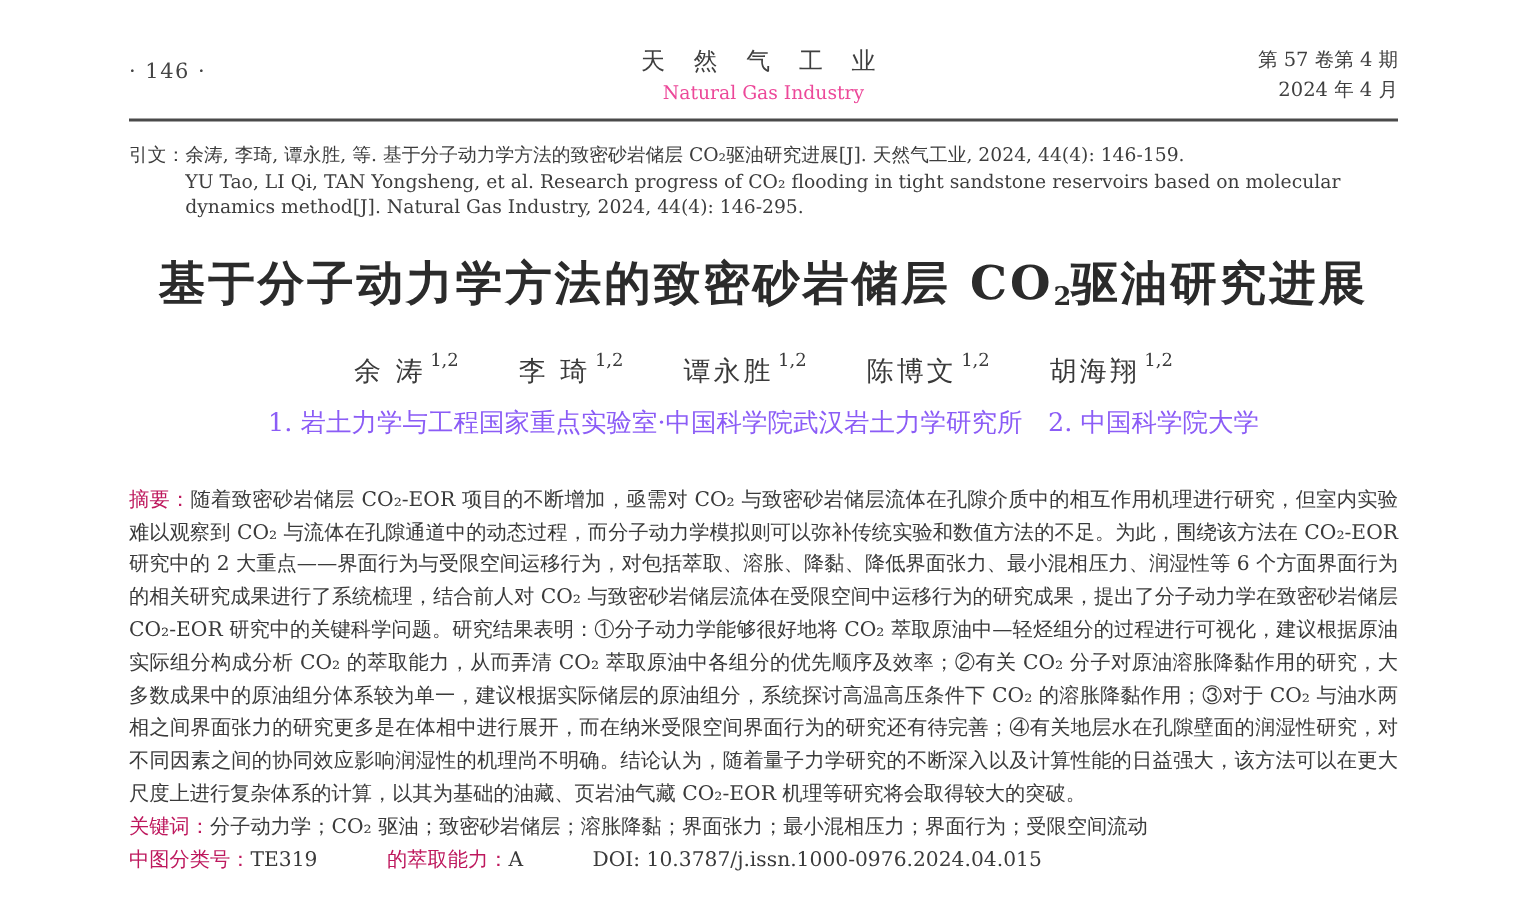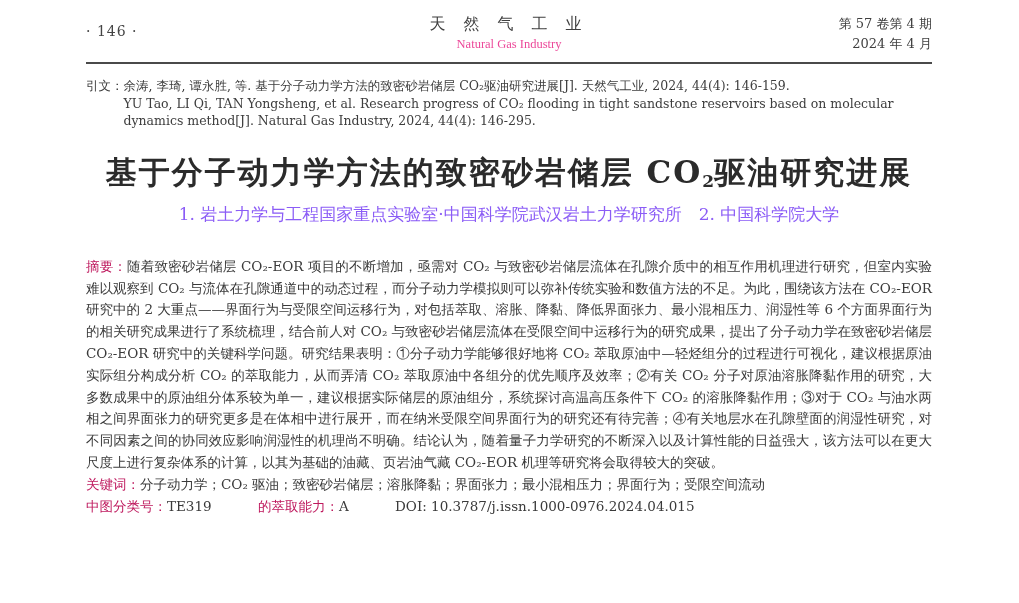--- a/index.html
+++ b/index.html
@@ -6,42 +6,41 @@
     margin: 0;
     padding: 0;
     background: #ffffff;
   }
   .page {
     position: relative;
     width: 1019px;
     height: 603px;
     background: #ffffff;
     box-sizing: border-box;
-    padding: 14px 87px 0 86px;
+    padding: 31px 87px 0 86px;
     font-family: "DejaVu Serif", "Liberation Serif", serif;
     color: #3a3a3a;
     overflow: hidden;
   }
   
   .pg-header {
     display: flex;
     align-items: flex-start;
     height: 44px;
   }
   .ph-left {
     flex: 1;
     font-size: 14px;
     padding-top: 9px;
     letter-spacing: 1px;
     color: #444;
   }
   .ph-center {
     flex: 0 0 auto;
     text-align: center;
-    font-family: Liberation Serif, serif;
   }
   .jt-cn {
     font-size: 16px;
     letter-spacing: 7px;
     color: #3f3f3f;
   }
   .jt-en {
     font-size: 12.5px;
     margin-top: 2px;
     color: #ec4899;
@@ -160,20 +159,27 @@
   <div class="citation">
     <span class="cit-label">引文：</span>
     <div class="cit-body">
       <div>余涛, 李琦, 谭永胜, 等. 基于分子动力学方法的致密砂岩储层 CO₂驱油研究进展[J]. 天然气工业, 2024, 44(4): 146-159.</div>
       <div>YU Tao, LI Qi, TAN Yongsheng, et al. Research progress of CO₂ flooding in tight sandstone reservoirs based on molecular dynamics method[J]. Natural Gas Industry, 2024, 44(4): 146-295.</div>
     </div>
   </div>
 
   <h1 class="title"><span>基于分子动力学方法的致密砂岩储层 CO</span><sub class="title-sub">2</sub><span>驱油研究进展</span></h1>
 
+  <div class="authors">
+    <span class="author"><span>余 涛</span><sup>1,2</sup></span>
+    <span class="author"><span>李 琦</span><sup>1,2</sup></span>
+    <span class="author"><span>谭永胜</span><sup>1,2</sup></span>
+    <span class="author"><span>陈博文</span><sup>1,2</sup></span>
+    <span class="author"><span>胡海翔</span><sup>1,2</sup></span>
+  </div>
 
   <div class="affiliation">1. 岩土力学与工程国家重点实验室·中国科学院武汉岩土力学研究所　2. 中国科学院大学</div>
 
   <div class="abstract">
     <span class="lbl">摘要：</span><span>随着致密砂岩储层 CO₂-EOR 项目的不断增加，亟需对 CO₂ 与致密砂岩储层流体在孔隙介质中的相互作用机理进行研究，但室内实验难以观察到 CO₂ 与流体在孔隙通道中的动态过程，而分子动力学模拟则可以弥补传统实验和数值方法的不足。为此，围绕该方法在 CO₂-EOR 研究中的 2 大重点——界面行为与受限空间运移行为，对包括萃取、溶胀、降黏、降低界面张力、最小混相压力、润湿性等 6 个方面界面行为的相关研究成果进行了系统梳理，结合前人对 CO₂ 与致密砂岩储层流体在受限空间中运移行为的研究成果，提出了分子动力学在致密砂岩储层 CO₂-EOR 研究中的关键科学问题。研究结果表明：①分子动力学能够很好地将 CO₂ 萃取原油中—轻烃组分的过程进行可视化，建议根据原油实际组分构成分析 CO₂ 的萃取能力，从而弄清 CO₂ 萃取原油中各组分的优先顺序及效率；②有关 CO₂ 分子对原油溶胀降黏作用的研究，大多数成果中的原油组分体系较为单一，建议根据实际储层的原油组分，系统探讨高温高压条件下 CO₂ 的溶胀降黏作用；③对于 CO₂ 与油水两相之间界面张力的研究更多是在体相中进行展开，而在纳米受限空间界面行为的研究还有待完善；④有关地层水在孔隙壁面的润湿性研究，对不同因素之间的协同效应影响润湿性的机理尚不明确。结论认为，随着量子力学研究的不断深入以及计算性能的日益强大，该方法可以在更大尺度上进行复杂体系的计算，以其为基础的油藏、页岩油气藏 CO₂-EOR 机理等研究将会取得较大的突破。</span>
   </div>
 
   <div class="keywords">
     <span class="lbl">关键词：</span><span>分子动力学；CO₂ 驱油；致密砂岩储层；溶胀降黏；界面张力；最小混相压力；界面行为；受限空间流动</span>
   </div>

